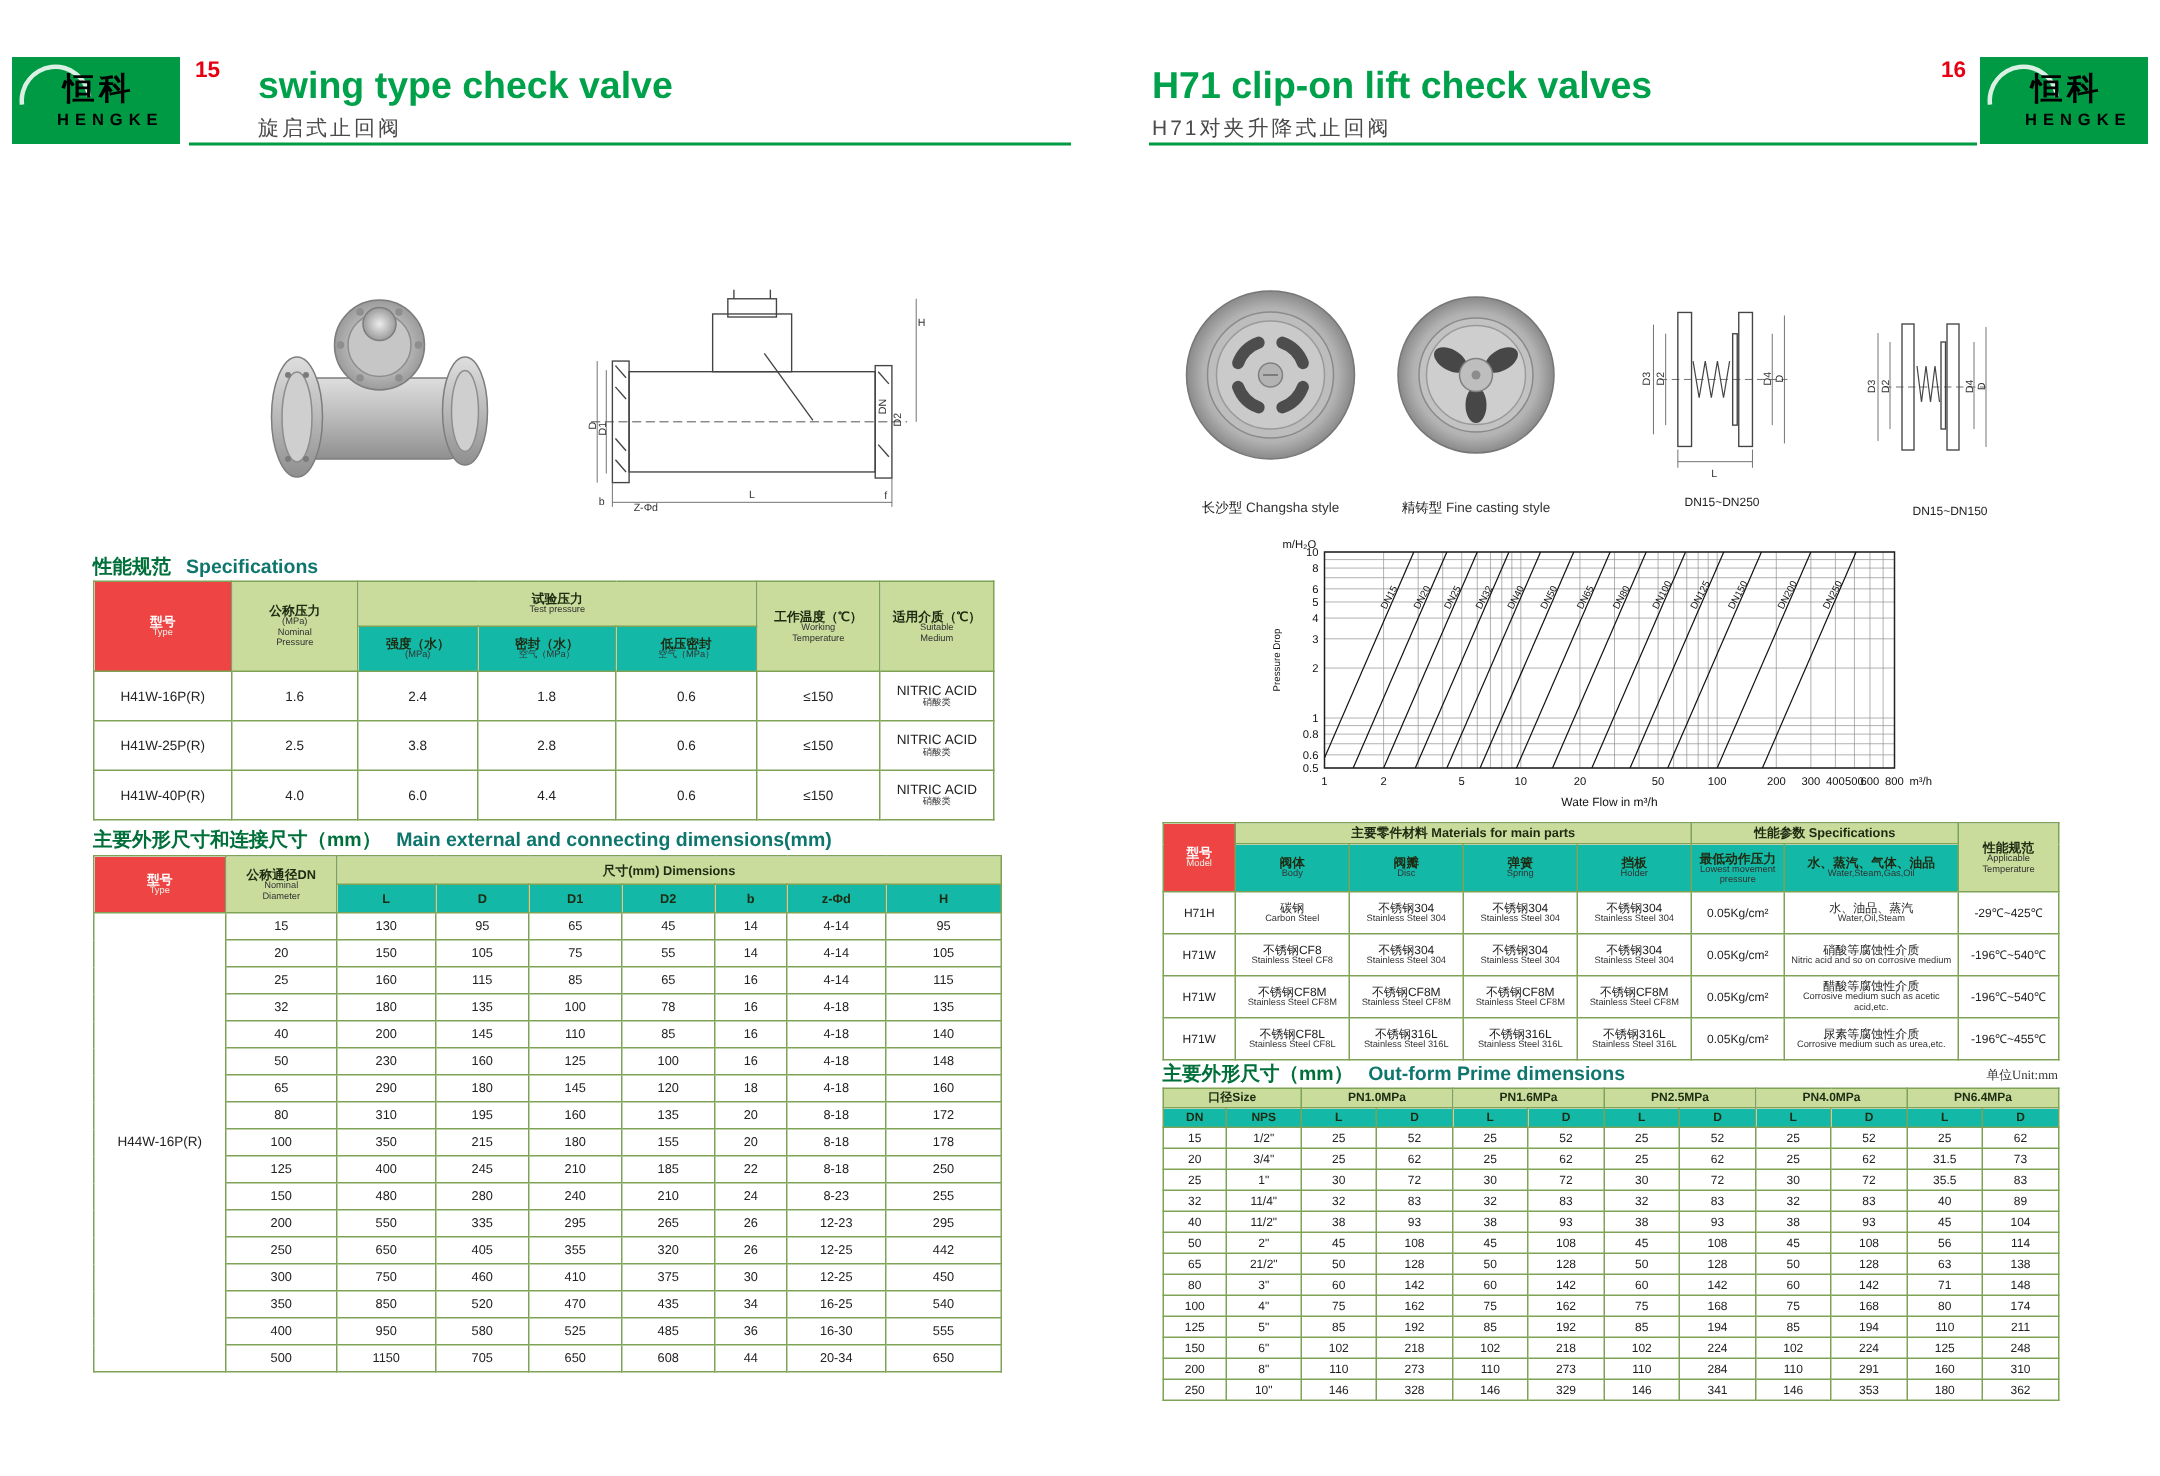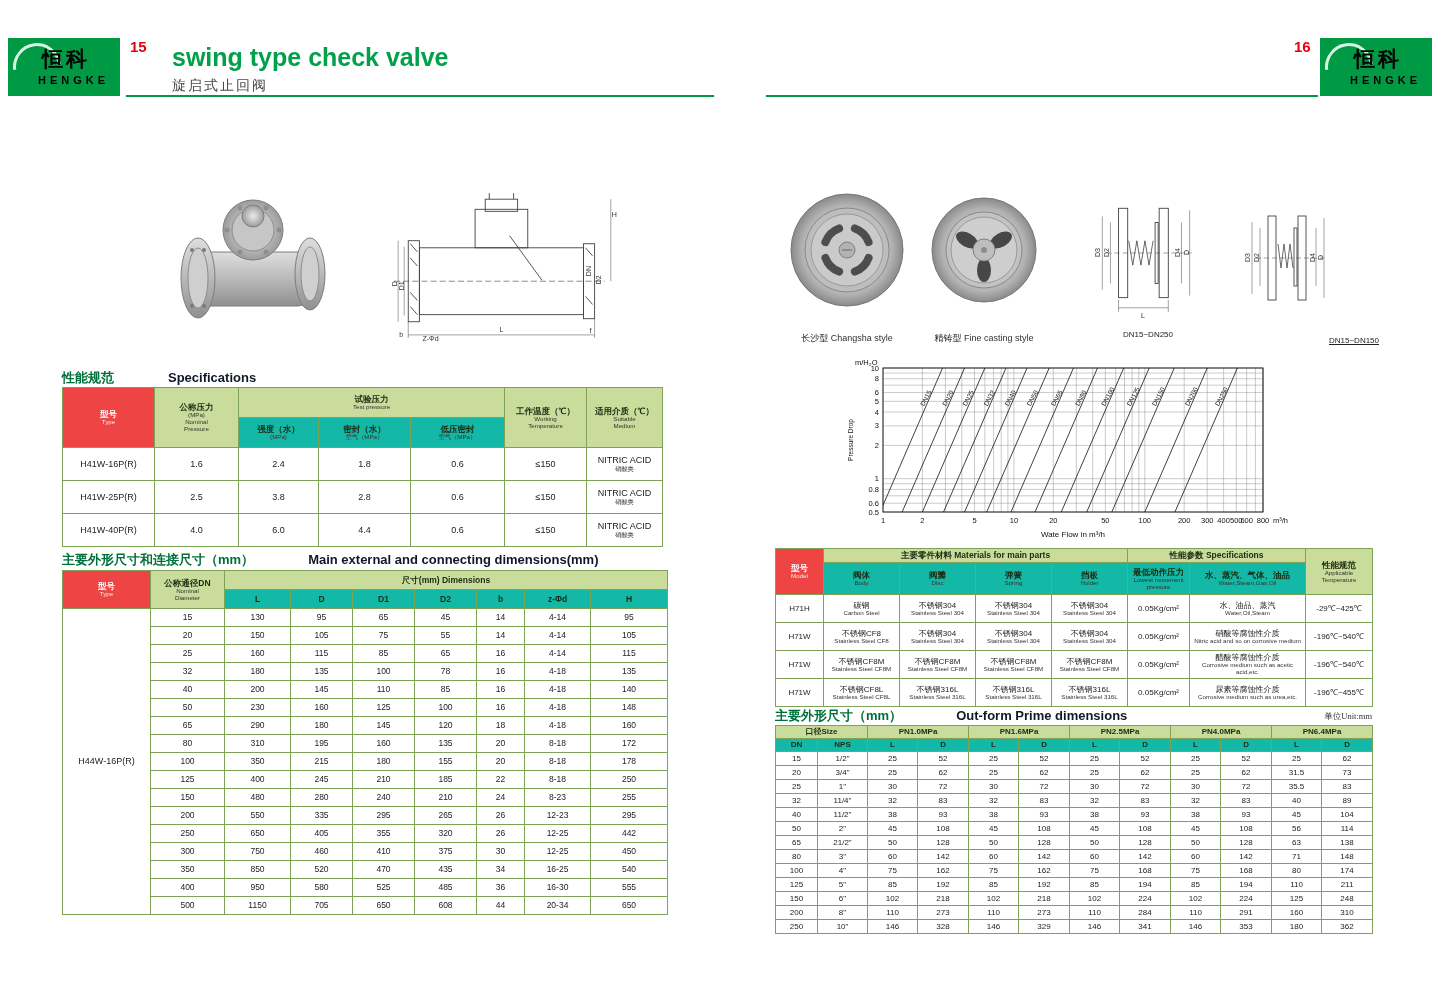--- a/index.html
+++ b/index.html
@@ -15,21 +15,21 @@
   .logo .swoosh{position:absolute;left:5px;top:5px;width:48px;height:48px;border:3px solid rgba(255,255,255,.85);
     border-radius:50%;border-right-color:transparent;border-bottom-color:transparent;transform:rotate(38deg);}
   .pageno{position:absolute;font-size:15px;font-weight:bold;color:#e60012;}
   .title-en{font-size:25px;font-weight:bold;color:#00a14b;line-height:1.05;}
   .title-zh{font-size:14px;color:#4a4a4a;margin-top:7px;letter-spacing:2px;}
   .rule{position:absolute;height:2px;background:#009a44;}
 
   
   .sec{position:absolute;font-size:13px;font-weight:bold;white-space:nowrap;}
   .sec .zh{color:#00703a;margin-right:10px;}
-  .sec .en{color:#0f172a;margin-left:44px;}
+  .sec .en{color:#0f766e;}
   .unit-note{position:absolute;font-size:8.5px;color:#333;text-align:right;}
 
   
   .tbl{position:absolute;border-collapse:collapse;table-layout:fixed;background:#fff;}
   .tbl th,.tbl td{border:1px solid #7fa356;text-align:center;vertical-align:middle;padding:1px 1px;overflow:hidden;}
   .tbl thead th{background:#c9dc9c;font-size:8.5px;font-weight:bold;line-height:1.18;color:#1d2b12;}
   .tbl thead tr+tr th{background:#14b8a6;}
   .tbl th.dark{background:#ef4444;color:#fff;}
   .tbl td{font-size:8.5px;line-height:1.15;}
   .tbl .sub{font-size:6.2px;font-weight:normal;color:#333;line-height:1.1;}
@@ -61,20 +61,24 @@
     <div class="zh">恒科</div>
     <div class="en">HENGKE</div>
   </div>
   <div class="pageno" style="left:130px;top:38px;">15</div>
   <div class="abs" style="left:172px;top:44px;">
     <div class="title-en">swing type check valve</div>
     <div class="title-zh">旋启式止回阀</div>
   </div>
   <div class="rule" style="left:126px;top:95px;width:588px;"></div>
 
+  <div class="abs" style="left:768px;top:44px;">
+    <div class="title-en">H71 clip-on lift check valves</div>
+    <div class="title-zh">H71对夹升降式止回阀</div>
+  </div>
   <div class="rule" style="left:766px;top:95px;width:552px;"></div>
   <div class="pageno" style="left:1294px;top:38px;">16</div>
   <div class="logo" style="left:1320px;top:38px;">
     <div class="swoosh"></div>
     <div class="zh">恒科</div>
     <div class="en">HENGKE</div>
   </div>
 
   <svg class="abs" style="left:158px;top:178px;" width="200" height="162" viewBox="0 0 200 162">
     <defs>
@@ -534,21 +538,21 @@
       <line x1="14" y1="28" x2="14" y2="100"></line>
       <line x1="22" y1="34" x2="22" y2="92"></line>
       <line x1="78" y1="34" x2="78" y2="92"></line>
       <line x1="86" y1="24" x2="86" y2="104"></line>
     </g>
     <text class="dim" transform="translate(12,68) rotate(-90)">D3</text>
     <text class="dim" transform="translate(21,68) rotate(-90)">D2</text>
     <text class="dim" transform="translate(77,68) rotate(-90)">D4</text>
     <text class="dim" transform="translate(85,66) rotate(-90)">D</text>
   </svg>
-  <div class="cap" style="left:1304px;top:336px;width:100px;font-size:8px;text-decoration:underline;">DN15~DN150</div>
+  <div class="cap" style="left:1250px;top:336px;width:100px;font-size:8px;">DN15~DN150</div>
 
   <svg id="flow-chart" class="abs" style="left:845px;top:356px;" width="460" height="190">
       <defs>
         <clipPath id="plotclip">
           <rect x="38" y="12" width="380" height="144"></rect>
         </clipPath>
       </defs>
       <line x1="38" y1="12" x2="38" y2="156" stroke="#8a8a8a" stroke-width="0.45"></line>
       <line x1="77.40332503121624" y1="12" x2="77.40332503121624" y2="156" stroke="#8a8a8a" stroke-width="0.45"></line>
       <line x1="100.452792578205" y1="12" x2="100.452792578205" y2="156" stroke="#8a8a8a" stroke-width="0.45"></line>

